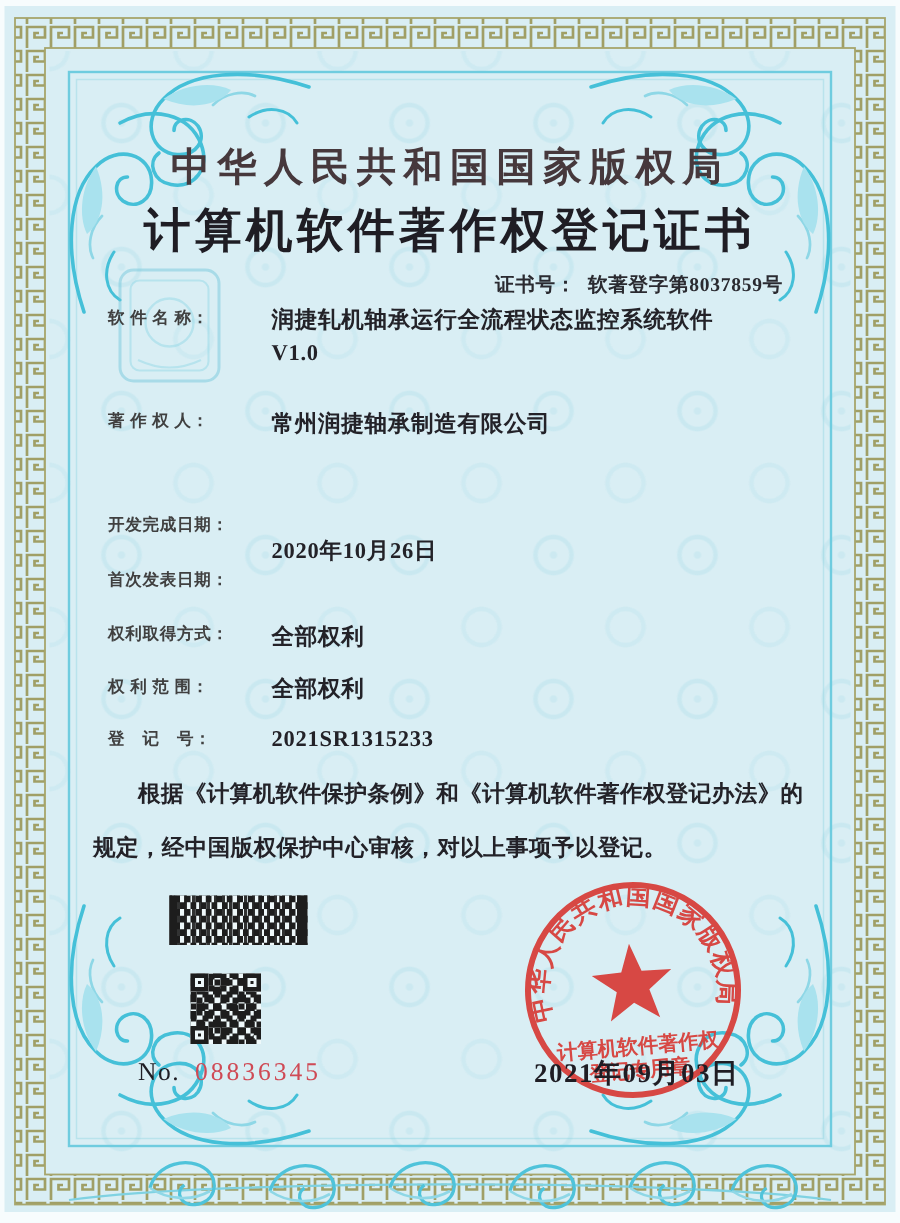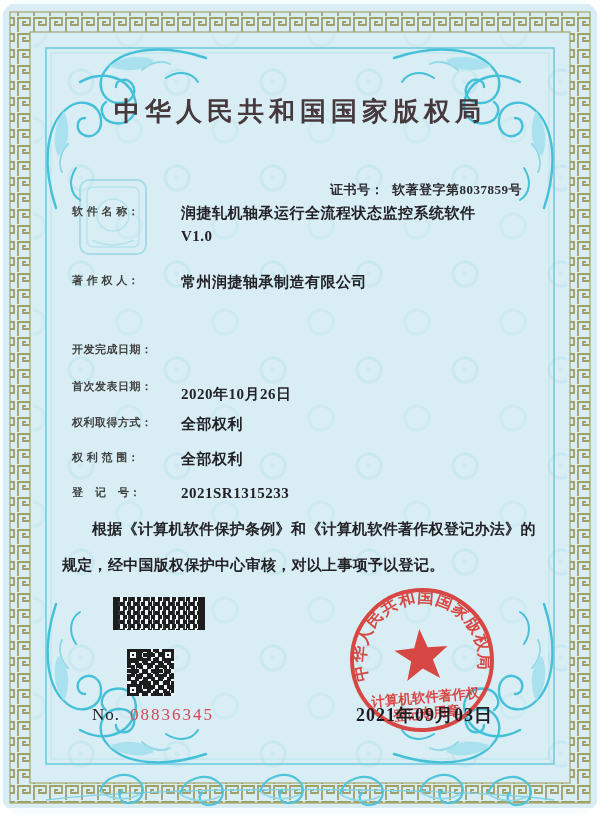--- a/index.html
+++ b/index.html
@@ -1,17 +1,17 @@
 <!DOCTYPE html>
 <html><head>
 <meta charset="utf-8">
 <style>
   html,body{margin:0;padding:0;background:#ffffff;}
   .photo{position:relative;width:600px;height:815px;background:#f7fcfd;overflow:hidden;
-         font-family:"Liberation Serif","DejaVu Serif",serif;border-radius:24px;}
+         font-family:"Liberation Serif","DejaVu Serif",serif;}
   .paper{position:absolute;inset:4px 3px 7px 3px;background:#d9eef4;}
   
   .paper::before{content:"";position:absolute;inset:30px;pointer-events:none;opacity:.85;
     background-image:
       radial-gradient(circle at center, rgba(255,255,255,0) 10px, rgba(126,205,222,.20) 11px, rgba(126,205,222,.20) 13px, rgba(255,255,255,0) 14px),
       radial-gradient(circle at center, rgba(255,255,255,0) 10px, rgba(126,205,222,.14) 11px, rgba(126,205,222,.14) 13px, rgba(255,255,255,0) 14px),
       radial-gradient(circle at center, rgba(126,205,222,.16) 0, rgba(126,205,222,.16) 2px, rgba(255,255,255,0) 3px);
     background-size:96px 96px,96px 96px,96px 96px;
     background-position:0 0,48px 48px,0 0;}
   .frame-svg{position:absolute;left:0;top:0;z-index:1;}
@@ -114,35 +114,36 @@
     <g opacity="0.45">
       <rect x="80" y="180" width="66" height="74" rx="9" fill="none" stroke="#6ec6da" stroke-width="2"></rect>
       <rect x="87" y="187" width="52" height="60" rx="6" fill="none" stroke="#8ed7e6" stroke-width="1.4"></rect>
       <circle cx="113" cy="215" r="16" fill="none" stroke="#8ed7e6" stroke-width="1.6"></circle>
       <path d="M92,240 q21,10 42,0" fill="none" stroke="#8ed7e6" stroke-width="1.4"></path>
     </g>
   </svg>
 
   <div class="content">
     <div class="authority">中华人民共和国国家版权局</div>
+    <div class="cert-title">计算机软件著作权登记证书</div>
     <div class="cert-no">
       <span>证书号：</span><span class="v">软著登字第8037859号</span>
     </div>
 
     <div class="row-label" style="top:204px">软 件 名 称：</div>
     <div class="row-value" style="top:204px">润捷轧机轴承运行全流程状态监控系统软件</div>
     <div class="row-value" style="top:228px">V1.0</div>
 
     <div class="row-label" style="top:273px">著 作 权 人：</div>
     <div class="row-value" style="top:273px">常州润捷轴承制造有限公司</div>
 
     <div class="row-label" style="top:342px">开发完成日期：</div>
 
     <div class="row-label" style="top:379px">首次发表日期：</div>
-    <div class="row-value" style="top:385px">2020年10月26日</div>
+    <div class="row-value" style="top:358px">2020年10月26日</div>
 
     <div class="row-label" style="top:415px">权利取得方式：</div>
     <div class="row-value" style="top:415px">全部权利</div>
 
     <div class="row-label" style="top:450px">权 利 范 围：</div>
     <div class="row-value" style="top:450px">全部权利</div>
 
     <div class="row-label" style="top:485px">登　记　号：</div>
     <div class="row-value" style="top:485px">2021SR1315233</div>
 

